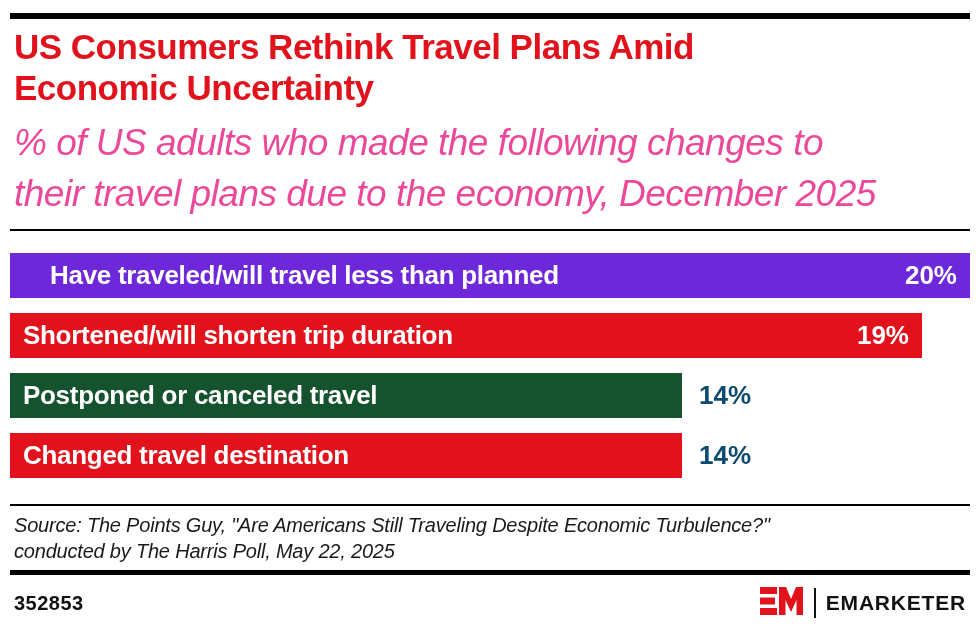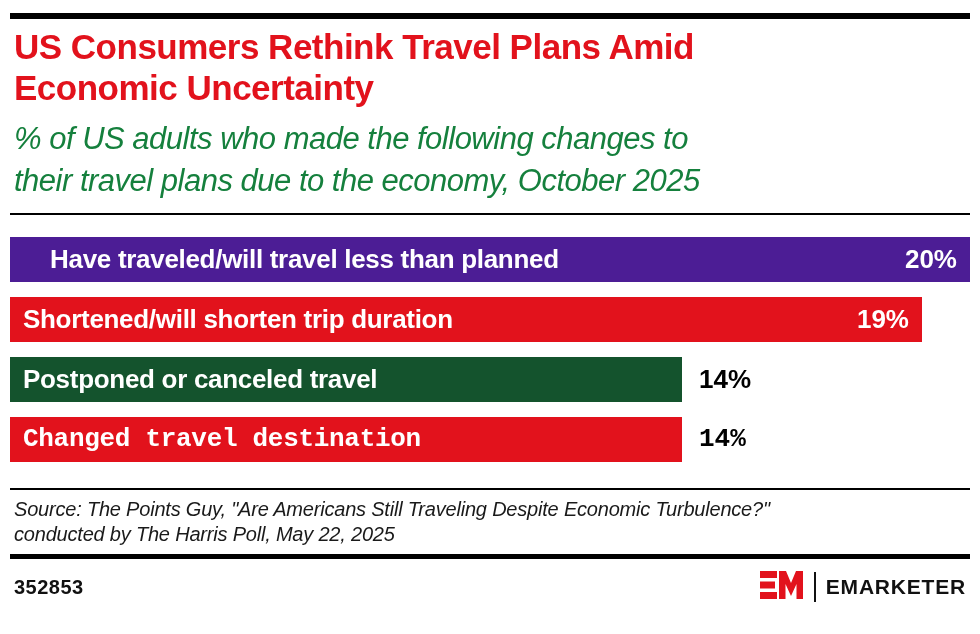--- a/index.html
+++ b/index.html
@@ -22,55 +22,55 @@
     margin: 8px 14px 0 14px;
     color: #e2121c;
     font-size: 35px;
     line-height: 1.17;
     font-weight: bold;
     letter-spacing: -0.5px;
   }
   .subtitle {
     margin: 9px 14px 0 14px;
     font-style: italic;
-    font-size: 31px;
+    font-size: 37px;
     line-height: 1.37;
     font-weight: normal;
-    color: #15803d;
+    color: #ec4899;
     letter-spacing: -0.5px;
   }
   .divider-under-subtitle { margin-top: 10px; }
 
   .bar-rows { margin: 22px 10px 0 10px; }
   .bar-row {
     display: flex;
     align-items: center;
     height: 45px;
     margin-bottom: 15px;
   }
-  .bar-row:last-child { margin-bottom: 10px; font-family: Liberation Mono, monospace; }
+  .bar-row:last-child { margin-bottom: 10px; }
   .bar {
     height: 45px;
     display: flex;
     align-items: center;
     justify-content: space-between;
     padding: 0 13px;
     min-width: 0;
   }
   .bar-label {
     color: #ffffff;
     font-weight: bold;
     font-size: 26px;
     letter-spacing: -0.3px;
     white-space: nowrap;
     overflow: hidden;
   }
   .bar-value { font-weight: bold; font-size: 26px; white-space: nowrap; }
   .bar-value.inside { color: #ffffff; }
-  .bar-value.outside { color: #000000; margin-left: 17px; }
+  .bar-value.outside { color: #0c4a6e; margin-left: 17px; }
 
   .notes-divider { margin-top: 26px; }
   .notes {
     margin: 7px 14px 0 14px;
     font-style: italic;
     font-size: 20px;
     line-height: 1.28;
     color: #1a1a1a;
     letter-spacing: -0.2px;
   }
@@ -93,27 +93,27 @@
 </style>
 </head>
 <body>
 
 <div class="page">
 
   <div class="rule rule-thick-top"></div>
 
   <h1 class="title"><span>US Consumers Rethink Travel Plans Amid</span><br><span>Economic Uncertainty</span></h1>
 
-  <h2 class="subtitle"><span>% of US adults who made the following changes to</span><br><span>their travel plans due to the economy, October 2025</span></h2>
+  <h2 class="subtitle"><span>% of US adults who made the following changes to</span><br><span>their travel plans due to the economy, December 2025</span></h2>
 
   <div class="rule rule-thin divider-under-subtitle"></div>
 
   <div class="bar-rows">
       <div class="bar-row">
-        <div class="bar" style="width: 100%; background: #4c1d95; padding-left: 40px;">
+        <div class="bar" style="width: 100%; background: #6d28d9; padding-left: 40px;">
           <span class="bar-label">Have traveled/will travel less than planned</span>
           <span class="bar-value inside">20%</span>
         </div>
       </div>
       <div class="bar-row">
         <div class="bar" style="width: 95%; background: rgb(226, 18, 28);">
           <span class="bar-label">Shortened/will shorten trip duration</span>
           <span class="bar-value inside">19%</span>
         </div>
       </div>

